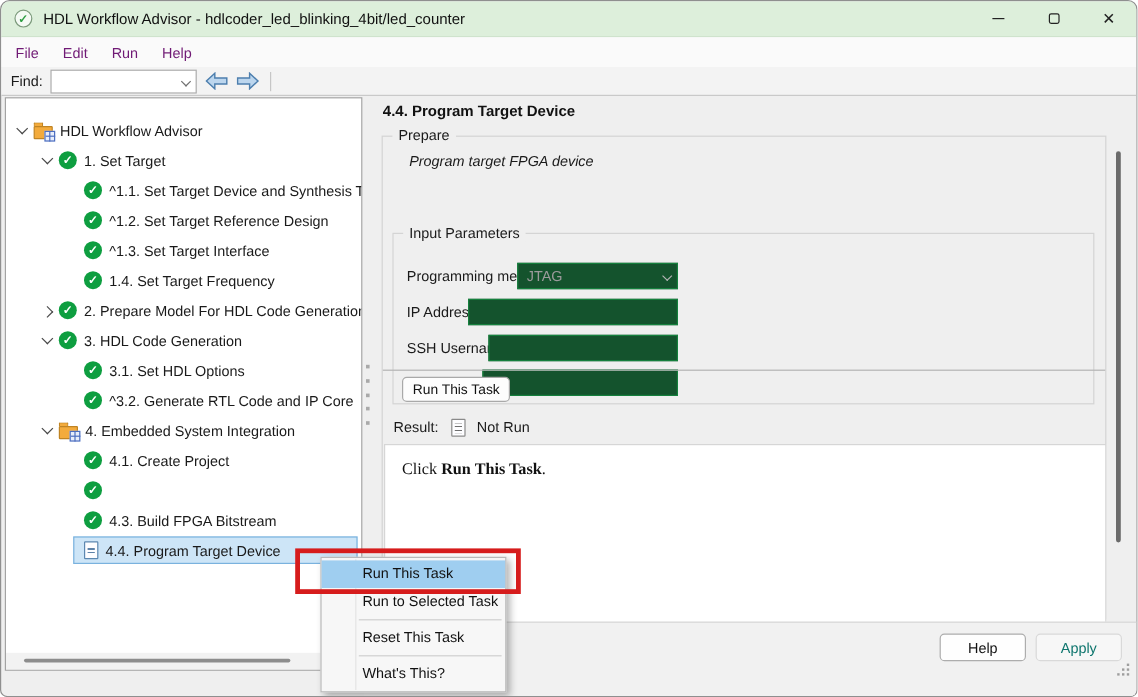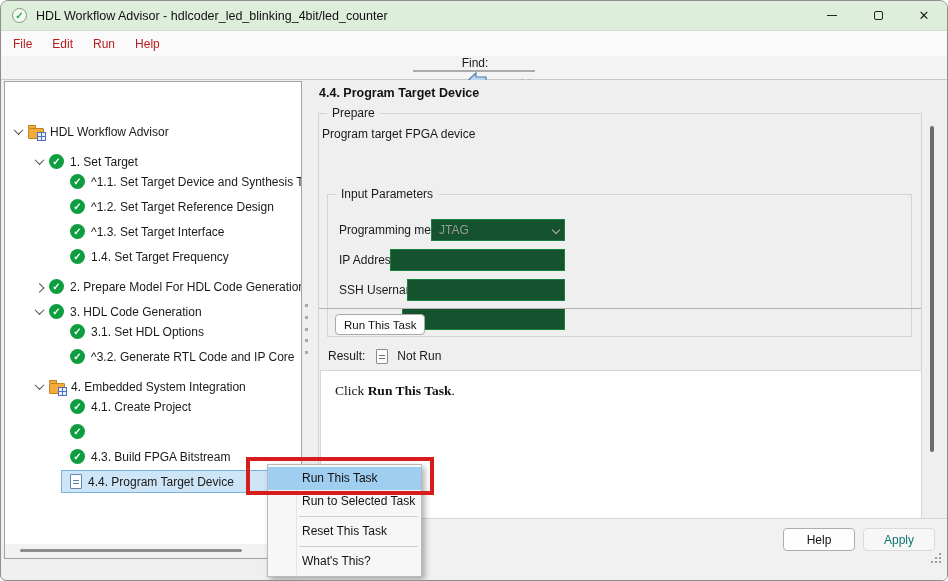--- a/index.html
+++ b/index.html
@@ -18,38 +18,38 @@
   .app-icon::after { content:"✓"; }
   .title-text { font-size:12.5px; color:#111; }
   .win-controls { margin-left:auto; display:flex; height:100%; }
   .wbtn { width:46px; height:100%; display:flex; align-items:center; justify-content:center; color:#222; }
   .glyph-min { width:10px; height:1px; background:#222; display:block; }
   .glyph-max { width:9px; height:9px; border:1px solid #222; border-radius:2px; display:block; }
   .glyph-close { font-size:13px; line-height:1; }
   
   .menubar { position:absolute; left:0; top:30px; right:0; height:25px; background:#fafafa;
     display:flex; align-items:center; padding-left:2px; }
-  .menu-item { padding:4px 10px; font-size:12px; color:#b91c1c; }
+  .menu-item { padding:4px 10px; font-size:12px; color:#701a75; }
   
   .findbar { position:absolute; left:0; top:55px; right:0; height:24px; background:#f3f3f3;
-    border-bottom:1px solid #c9c9c9; display:flex; align-items:center;flex-direction:column; }
+    border-bottom:1px solid #c9c9c9; display:flex; align-items:center; }
   .find-label { margin:0 6px 0 8px; }
   .find-combo { position:relative; width:122px; height:20px; background:#fff; border:1px solid #ababab; }
   .find-input { position:absolute; left:2px; top:1px; right:18px; bottom:1px; border:none; outline:none; font:12px "Liberation Sans", sans-serif; background:transparent; }
   .combo-chev { position:absolute; right:5px; top:6px; width:6px; height:6px;
     border-right:1.4px solid #707070; border-bottom:1.4px solid #707070; transform:rotate(45deg); }
   .nav-arrow { margin-left:7px; display:flex; align-items:center; }
   .findbar .vsep { width:1px; height:16px; background:#c6c6c6; margin-left:9px; }
   
   .tree-panel { position:absolute; left:3px; top:80px; width:298px; height:478px;
     background:#fff; border:1px solid #a3a3a3; z-index:2; overflow:hidden; }
-  .tree-rows { padding-top:14px;margin-top:23px; }
+  .tree-rows { padding-top:14px; }
   .tree-row { position:relative; display:flex; align-items:center; height:25px; }
   .tree-row.d0 { padding-left:5px; }
-  .tree-row.d1 { padding-left:26px;align-items:flex-end; }
+  .tree-row.d1 { padding-left:26px; }
   .tree-row.d2 { padding-left:47px; }
   .chev-slot { width:16px; height:16px; display:flex; align-items:center; justify-content:center; flex:none; z-index:1; }
   .chev { width:7px; height:7px; border-right:1.5px solid #4a4a4a; border-bottom:1.5px solid #4a4a4a; display:block; }
   .chev.down { transform:rotate(45deg) translate(-1px,-1px); }
   .chev.right { transform:rotate(-45deg) translate(-1px,1px); }
   .ticon { flex:none; margin-left:2px; z-index:1; }
   .ticon.check { width:15px; height:15px; border-radius:50%; background:#0e9e40; color:#fff;
     font-size:10px; font-weight:bold; display:flex; align-items:center; justify-content:center; }
   .ticon.check::after { content:"✓"; }
   .ticon.folder { width:16px; height:11px; background:#f3ab3c; border:1px solid #c08423;
@@ -74,21 +74,21 @@
   
   .splitter { position:absolute; left:302px; top:303px; width:6px; height:50px; z-index:3;
     display:flex; flex-direction:column; align-items:center; justify-content:space-between; }
   .splitter i { width:3px; height:3px; background:#a9a9a9; display:block; }
   
   .right-panel { position:absolute; left:302px; top:79px; right:0; bottom:0; background:#efefef; }
   .panel-heading { position:absolute; left:16px; top:6px; font-weight:bold; font-size:12.5px; color:#111; }
   .groupbox { position:absolute; border:1px solid #d4d4d4; }
   .groupbox > .gb-label { position:absolute; top:-8px; left:8px; background:#efefef; padding:0 5px; font-size:12px; color:#1a1a1a; }
   .analysis-box { left:15px; top:33px; width:604px; height:403px; }
-  .analysis-desc { position:absolute; left:3px; top:13px; }
+  .analysis-desc { position:absolute; left:22px; top:13px;font-style:italic; }
   .params-box { left:8px; top:40px; width:585px; height:143px;margin-top:40px; }
   .param-row { position:absolute; left:0; right:0; height:26px; }
   .param-row .plabel { position:absolute; left:11px; top:0; line-height:26px; }
   .ctl { position:absolute; top:2px; height:22px; background:#14532d; border:1px solid #15803d; }
   .ctl.select { color:#9b9b9b; }
   .ctl.select .val { position:absolute; left:7px; top:3px; font-size:12px; }
   .ctl.select .combo-chev { border-color:#b5b5b5; top:7px; }
   .hsep { position:absolute; left:0; right:0; top:194px; height:1px; background:#b3b3b3; }
   .run-btn { position:absolute; left:16px; top:200px; height:21px; padding:0 8px; background:#fdfdfd;
     border:1px solid #a9a9a9; border-radius:4px; font:11.5px "Liberation Sans", sans-serif; color:#111; }

